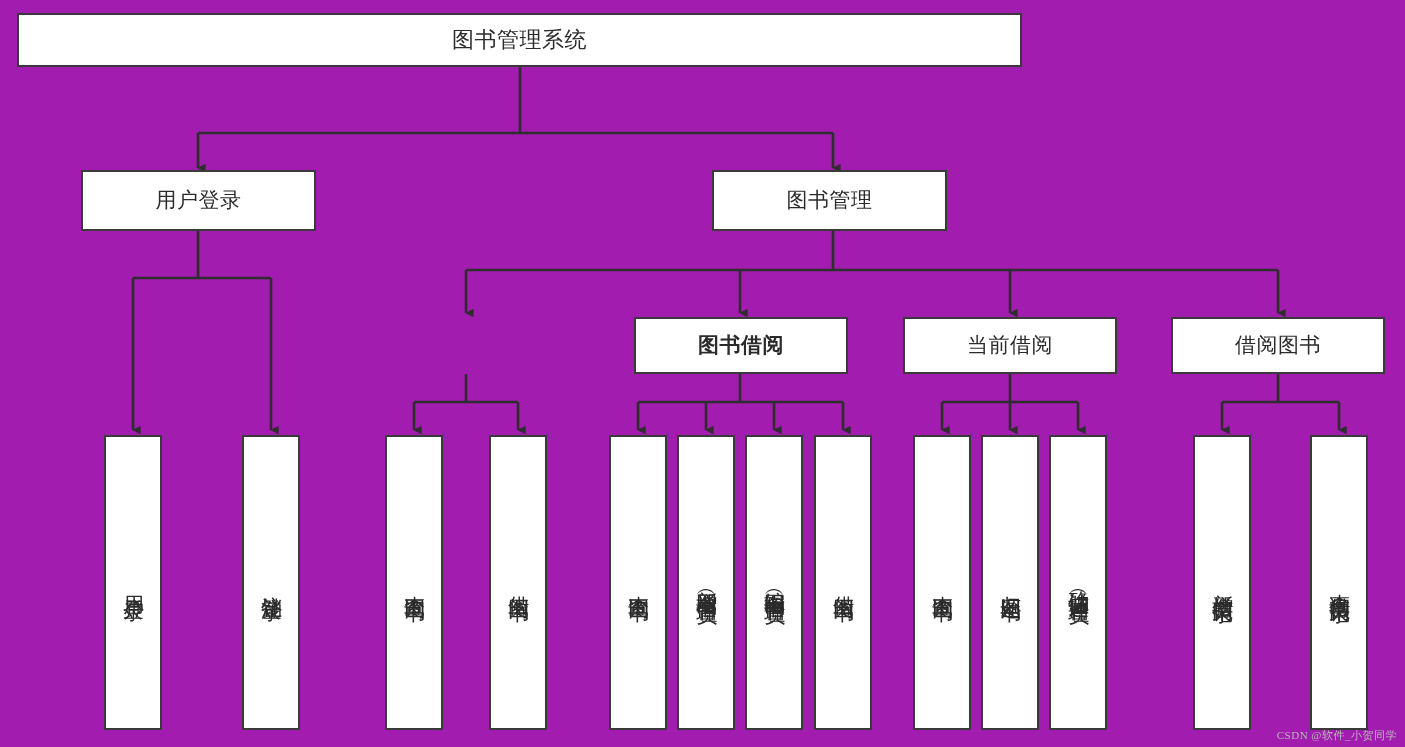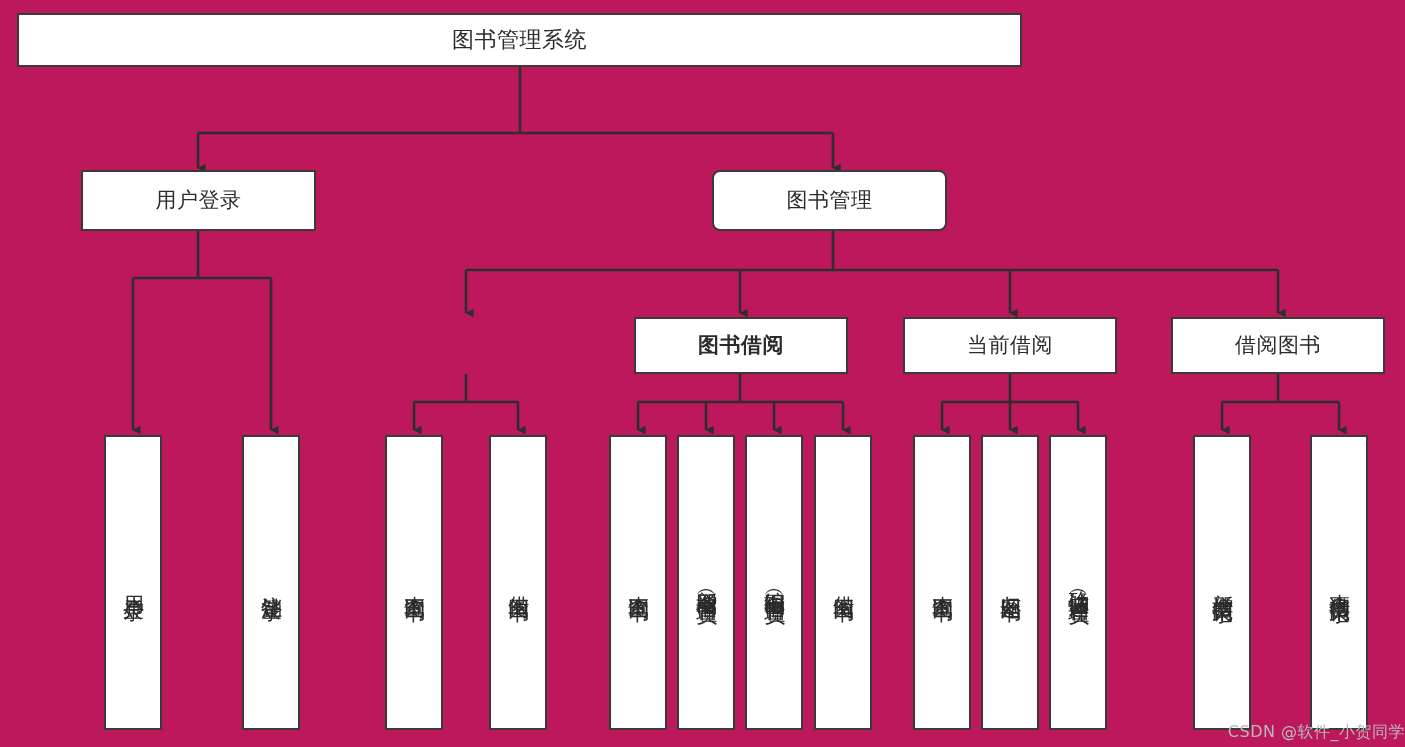--- a/index.html
+++ b/index.html
@@ -8,21 +8,21 @@
     padding: 0;
     background: #ffffff;
   }
   body {
     font-family: "DejaVu Sans", "Liberation Sans", sans-serif;
   }
   #diagram-root {
     position: relative;
     width: 1405px;
     height: 747px;
-    background: #be185d;
+    background: #a21caf;
     overflow: hidden;
   }
   #edge-layer {
     position: absolute;
     left: 0;
     top: 0;
     width: 1405px;
     height: 747px;
     pointer-events: none;
   }
@@ -61,27 +61,28 @@
     writing-mode: vertical-rl;
     text-orientation: upright;
     font-size: 21px;
     line-height: 1.12;
     letter-spacing: 2px;
     white-space: nowrap;
     max-height: 100%;
   }
   #watermark {
     position: absolute;
-    right: 0;
+    right: 8px;
     bottom: 4px;
-    font-size: 16px;
+    font-size: 11px;
     color: #b9b9b9;
     letter-spacing: 0.5px;
     z-index: 5;
     white-space: nowrap;
+    font-family: Liberation Serif, serif;
   }
 </style>
 </head>
 <body>
 
 <div id="diagram-root">
 
   <svg id="edge-layer" viewBox="0 0 1405 747" xmlns="http://www.w3.org/2000/svg">
     <defs>
       <marker id="arrowhead" markerWidth="9" markerHeight="9" refX="4.2" refY="7.6" orient="auto" markerUnits="userSpaceOnUse">
@@ -132,21 +133,21 @@
     </g>
   </svg>
 
   <div class="node horiz root" style="left:17px; top:13px; width:1005px; height:54px;">
     <span class="node-label">图书管理系统</span>
   </div>
 
   <div class="node horiz" style="left:81px; top:170px; width:235px; height:61px;">
     <span class="node-label">用户登录</span>
   </div>
-  <div class="node horiz" style="left:712px; top:170px; width:235px; height:61px;border-radius:8px;">
+  <div class="node horiz" style="left:712px; top:170px; width:235px; height:61px;">
     <span class="node-label">图书管理</span>
   </div>
 
   <div class="node horiz" style="left:634px; top:317px; width:214px; height:57px;font-weight:bold;">
     <span class="node-label">图书借阅</span>
   </div>
   <div class="node horiz" style="left:903px; top:317px; width:214px; height:57px;">
     <span class="node-label">当前借阅</span>
   </div>
   <div class="node horiz" style="left:1171px; top:317px; width:214px; height:57px;">

